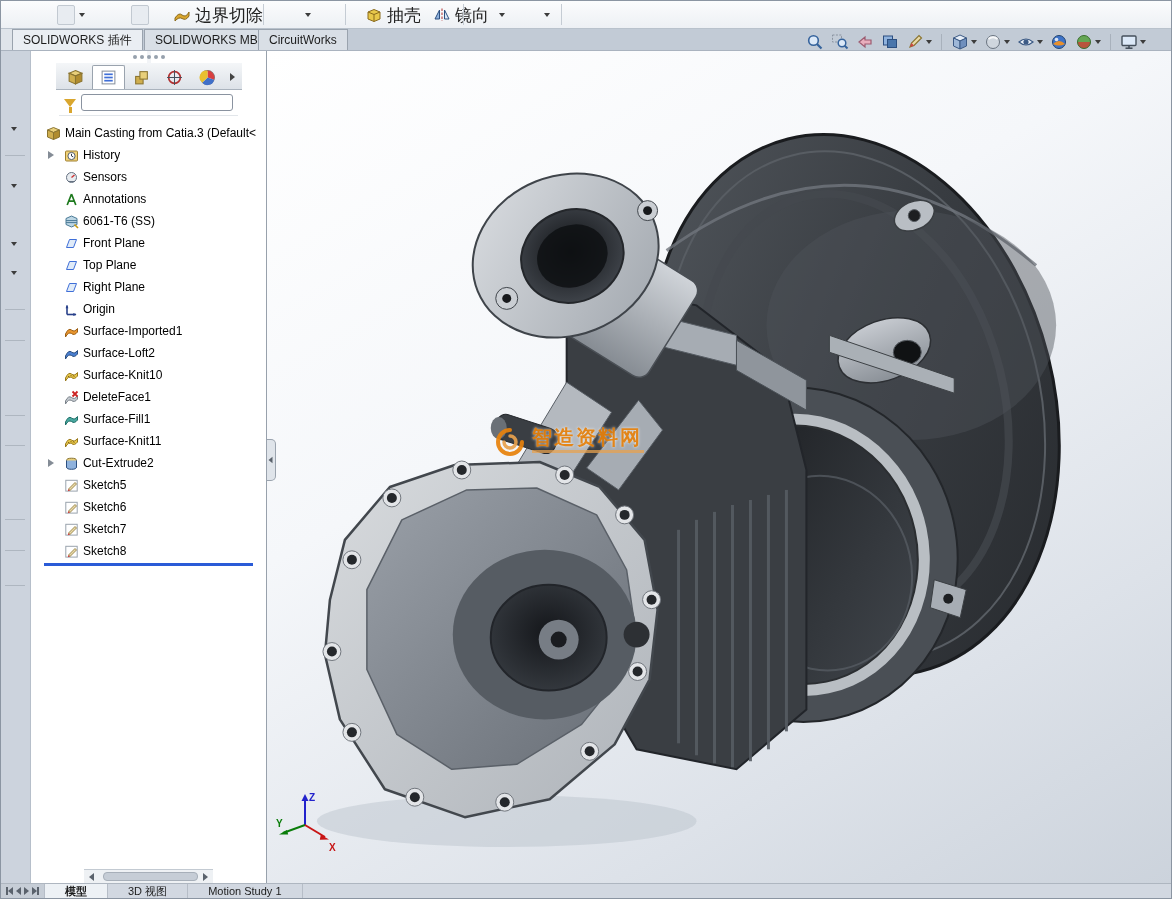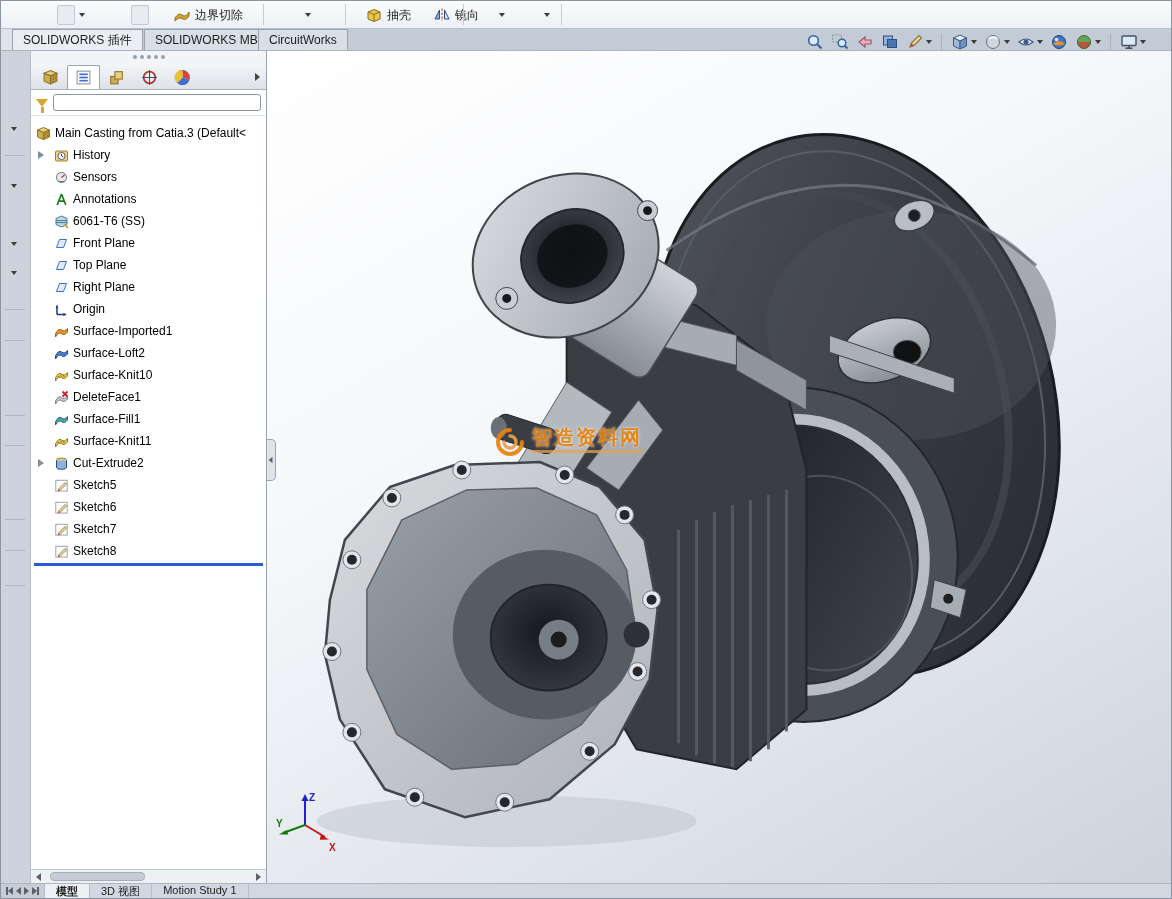--- a/index.html
+++ b/index.html
@@ -5,21 +5,21 @@
   * { margin:0; padding:0; box-sizing:border-box; }
   html,body { width:1172px; height:899px; }
   body { font-family:"Liberation Sans", sans-serif; }
   #app { position:relative; width:1172px; height:899px; background:#ccd3dd; overflow:hidden; border:1px solid #8b95a2; }
 
   
   .ribbon { position:absolute; left:0; top:0; right:0; height:28px;
             background:linear-gradient(#fbfcfd,#edf0f4); border-bottom:1px solid #b9c2cc; }
   .rib-abs { position:absolute; top:0; height:28px; display:flex; align-items:center; gap:4px; }
   .rib-btn { display:flex; align-items:center; gap:4px; padding:2px 4px; border-radius:2px; cursor:default; }
-  .rib-label { font-size:12px; color:#222; white-space:nowrap; }
+  .rib-label { font-size:17px; color:#222; white-space:nowrap; }
   .rib-sep { position:absolute; top:3px; bottom:3px; width:1px; background:#c5ccd4; }
   .rib-frag { width:18px; height:20px; background:#e8ecf1; border:1px solid #c2c9d1; border-radius:2px; }
   .caret { width:0; height:0; border-left:3.5px solid transparent; border-right:3.5px solid transparent; border-top:4px solid #3c3c3c; display:inline-block; }
   .hicon, .ribicon { width:18px; height:18px; display:block; }
 
   
   .doctabs { position:absolute; left:0; top:28px; right:0; height:22px; background:#c2cbd6; border-bottom:1px solid #aab3bf; }
   .dtab-stub { position:absolute; left:0; top:0; width:18px; height:21px; background:#dfe4ea; border-right:1px solid #aab3bf; }
   .dtab { position:absolute; top:0; height:21px; display:flex; align-items:center; padding:0 10px; font-size:12px; color:#1c1c1c;
           background:#d9dfe6; border:1px solid #9aa3ae; border-bottom:none; }
@@ -30,21 +30,21 @@
   .hbtn { display:flex; align-items:center; gap:2px; padding:1px; border-radius:2px; }
   .hsep { width:1px; height:16px; background:#a8b1bc; margin:0 3px; }
 
   
   .main { position:absolute; left:0; top:50px; right:0; bottom:15px; display:flex; }
 
   .left-strip { width:30px; background:#ccd3dd; border-right:1px solid #b6bfca; position:relative; flex:none; }
   .ls-line { position:absolute; left:4px; width:20px; height:1px; background:#aeb6c0; }
   .ls-caret { position:absolute; left:10px; }
 
-  .panel { width:236px; background:#ffffff; border-right:1px solid #98a1ac; display:flex; flex-direction:column; position:relative; flex:none; }
+  .panel { width:236px; background:#ffffff; border-right:1px solid #98a1ac; display:flex; flex-direction:column; position:relative; flex:none;align-items:center; }
   .grip { height:12px; display:flex; align-items:center; justify-content:center; background:#f2f4f7; }
   .dots { width:4px; height:4px; border-radius:50%; background:#97a1ad; box-shadow:7px 0 #97a1ad, 14px 0 #97a1ad, -7px 0 #97a1ad, -14px 0 #97a1ad; }
   .ptabs { height:27px; display:flex; align-items:flex-end; background:linear-gradient(#f4f6f8,#dde2e8); border-bottom:1px solid #aab3bd; padding-left:3px; }
   .ptab { width:33px; height:24px; display:flex; align-items:center; justify-content:center; border:1px solid transparent; border-bottom:none; }
   .ptab.active { background:#ffffff; border-color:#9aa3ae; border-radius:2px 2px 0 0; }
   .ptab svg { width:17px; height:17px; }
   .ptab-more { margin-left:auto; width:18px; height:24px; display:flex; align-items:center; justify-content:center; }
   .chev-r { width:0; height:0; border-top:4px solid transparent; border-bottom:4px solid transparent; border-left:5px solid #444; }
   .filter-row { height:26px; display:flex; align-items:center; gap:5px; padding:0 5px; border-bottom:1px solid #e2e6ea; }
   .funnel { width:0; height:0; border-left:6px solid transparent; border-right:6px solid transparent; border-top:8px solid #d9a62e; position:relative; }
@@ -77,21 +77,21 @@
   .wm-sub { margin-top:3px; height:3px; width:112px; background:#e8a14d; opacity:.8; }
 
   .triad { position:absolute; left:8px; bottom:30px; width:64px; height:64px; }
   .triad text { font-size:10px; font-weight:bold; font-family:"Liberation Sans",sans-serif; }
 
   
   .statusbar { position:absolute; left:0; right:0; bottom:0; height:15px; background:#d2d8e1; border-top:1px solid #aeb6c0; display:flex; align-items:stretch; font-size:11px; color:#1c1c1c; }
   .st-nav { display:flex; align-items:center; gap:3px; padding:0 5px; border-right:1px solid #b6bdc7; background:#c6cdd6; }
   .st-nav span { display:flex; }
   .bar-v { width:2px; height:8px; background:#5a626c; }
-  .stab { padding:0 11px; display:flex; border-right:1px solid #b6bdc7; }
+  .stab { padding:0 20px; display:flex; align-items:center; border-right:1px solid #b6bdc7; }
   .stab.active { background:#edf1f5; font-weight:bold; }
 </style>
 </head>
 <body>
 
 <svg width="0" height="0" style="position:absolute" aria-hidden="true">
   <defs>
     <symbol id="i-part" viewBox="0 0 15 15">
       <path d="M7.5 1.5 L13.5 4 L7.5 6.5 L1.5 4 Z" fill="#e8cf7a" stroke="#8a7430"></path>
       <path d="M1.5 4 L7.5 6.5 L7.5 13.5 L1.5 11 Z" fill="#cfae4e" stroke="#8a7430"></path>

